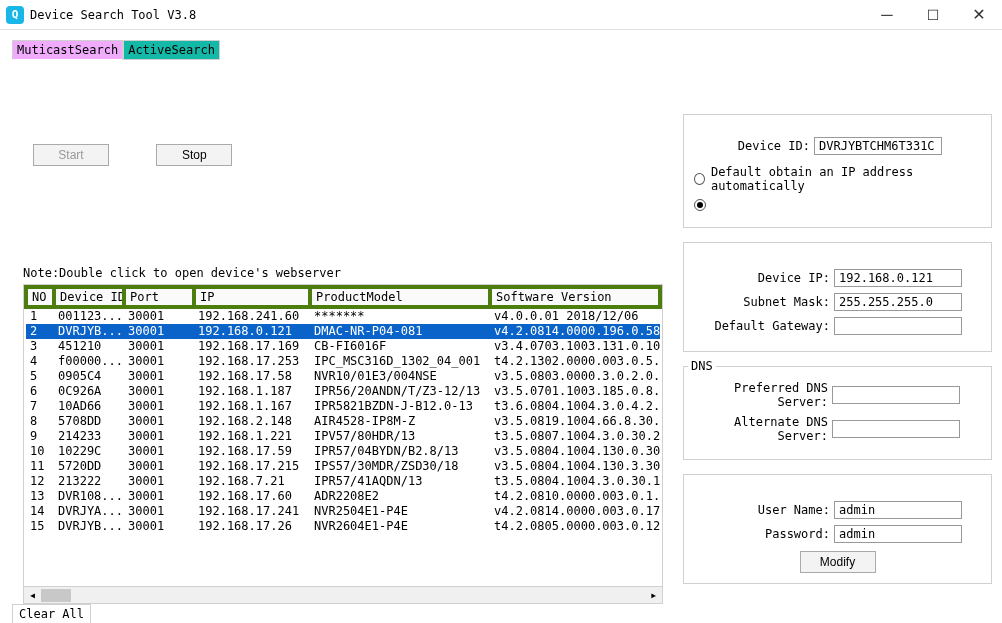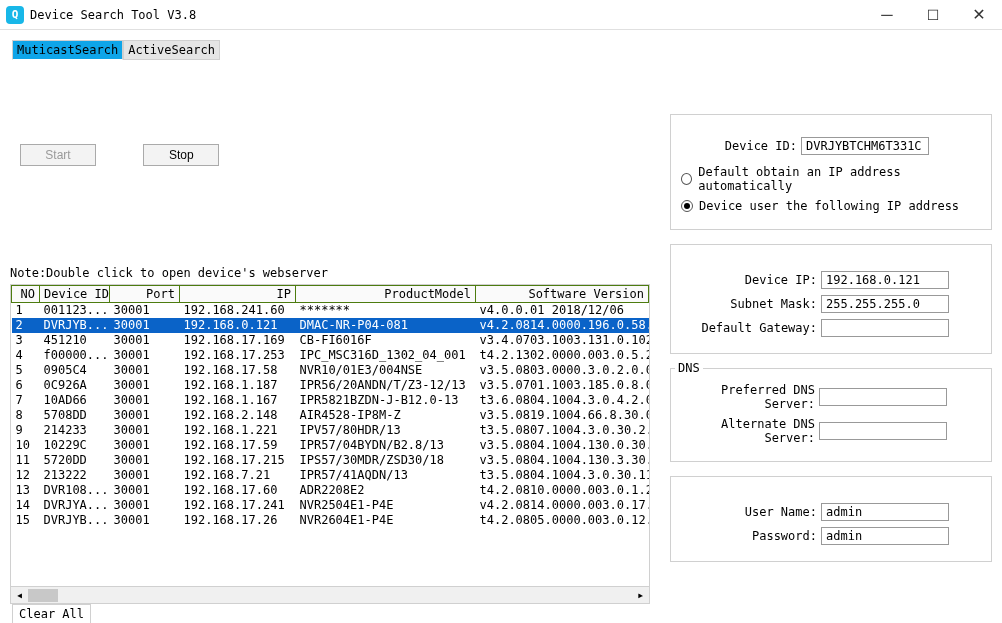--- a/index.html
+++ b/index.html
@@ -44,30 +44,31 @@
     display: flex;
     font-size: 12px;
   }
   .tab {
     padding: 2px 4px;
     border: 1px solid #d0d0d0;
     border-bottom: 1px solid #fff;
     margin-right: 0px;
     position: relative;
     z-index: 2;
-    background: #0ea5e9;
+    background: #f0abfc;
   }
   .tab.inactive {
     border-bottom: 1px solid #d0d0d0;
-    background: #e5e5e5;
+    background: #14b8a6;
   }
   .content-row {
     display: flex;
     margin-top: 6px;
     padding: 0 10px 0 10px;
+    margin-left: 13px;
   }
   .left-col { width: 650px; }
   .right-col { flex: 1; padding-left: 10px; }
   .btnrow {
     margin: 78px 0 0 10px;
   }
   .btn {
     display: inline-block;
     min-width: 76px;
     padding: 3px 10px;
@@ -90,22 +91,22 @@
     overflow: hidden;
     position: relative;
   }
   table {
     border-collapse: collapse;
     width: 100%;
     font-size: 12px;
     table-layout: fixed;
   }
   th {
-    text-align: right;
-    border: 1px solid #4d7c0f;
+    text-align: left;
+    border: 4px solid #4d7c0f;
     background: #fafafa;
     font-weight: normal;
     padding: 1px 4px;
     white-space: nowrap;
     overflow: hidden;
   }
   td {
     padding: 0 4px;
     white-space: nowrap;
     overflow: hidden;
@@ -362,21 +363,20 @@
       <div class="frow">
         <span class="flabel" style="width:120px">Device ID:</span>
         <input class="finput" value="DVRJYBTCHM6T331C" style="">
       </div>
       <div class="frow" style="margin-top:10px">
         <span class="radio"></span>
         <span>Default obtain an IP address automatically</span>
       </div>
       <div class="frow">
         <span class="radio checked"></span>
-        <span>Device user the following IP address</span>
       </div>
     </div>
 
     <div class="panel2">
       <div class="frow">
         <span class="flabel" style="width:140px">Device IP:</span>
         <input class="finput" value="192.168.0.121" style="">
       </div>
       <div class="frow">
         <span class="flabel" style="width:140px">Subnet Mask:</span>
@@ -401,20 +401,23 @@
     </div>
 
     <div class="panel2">
       <div class="frow">
         <span class="flabel" style="width:140px">User Name:</span>
         <input class="finput" value="admin" style="">
       </div>
       <div class="frow">
         <span class="flabel" style="width:140px">Password:</span>
         <input class="finput" value="admin" style="">
+      </div>
+      <div class="modify-row">
+        <span class="btn" style="margin-right:0">Modify</span>
       </div>
     </div>
   </div>
 </div>
 
 <div class="clearrow">
   <span class="clearbtn">Clear All</span>
 </div>
 
 </body></html>

